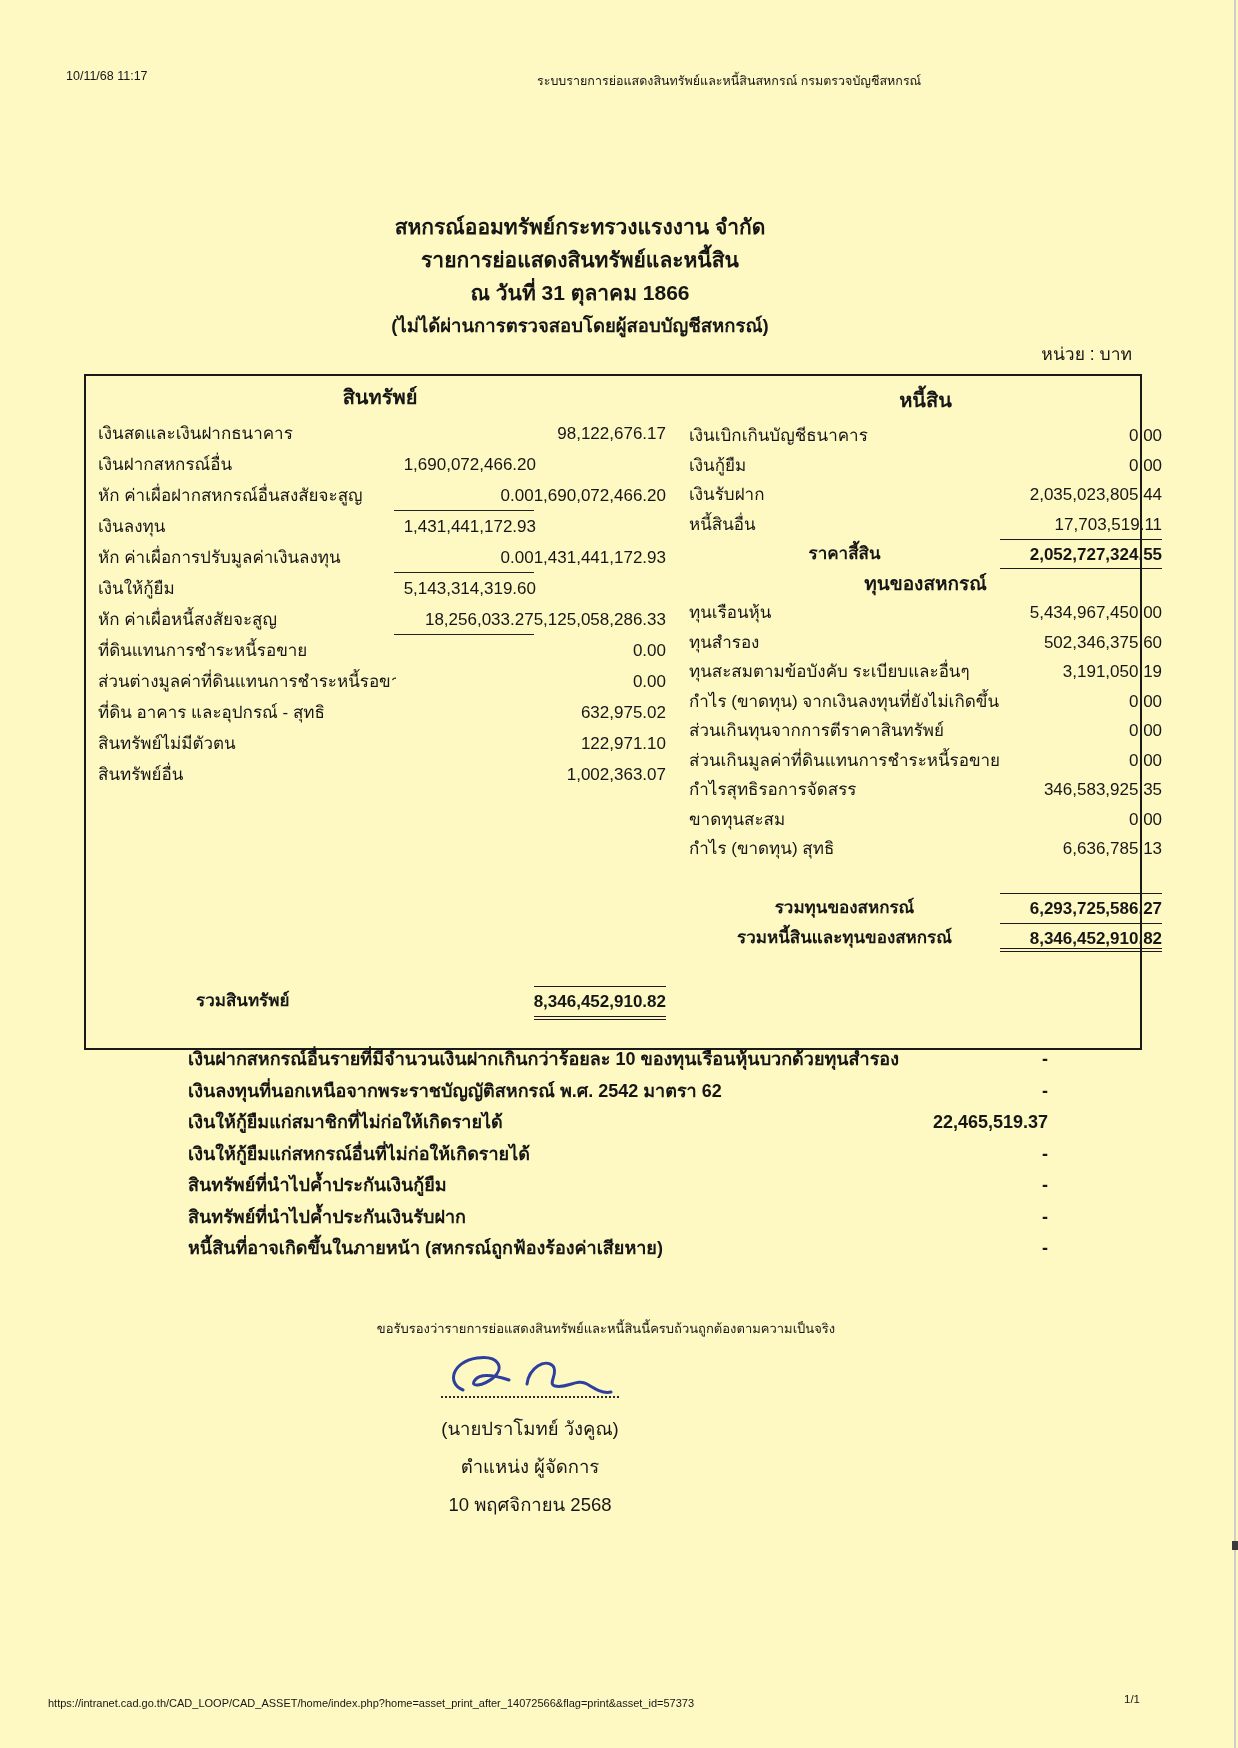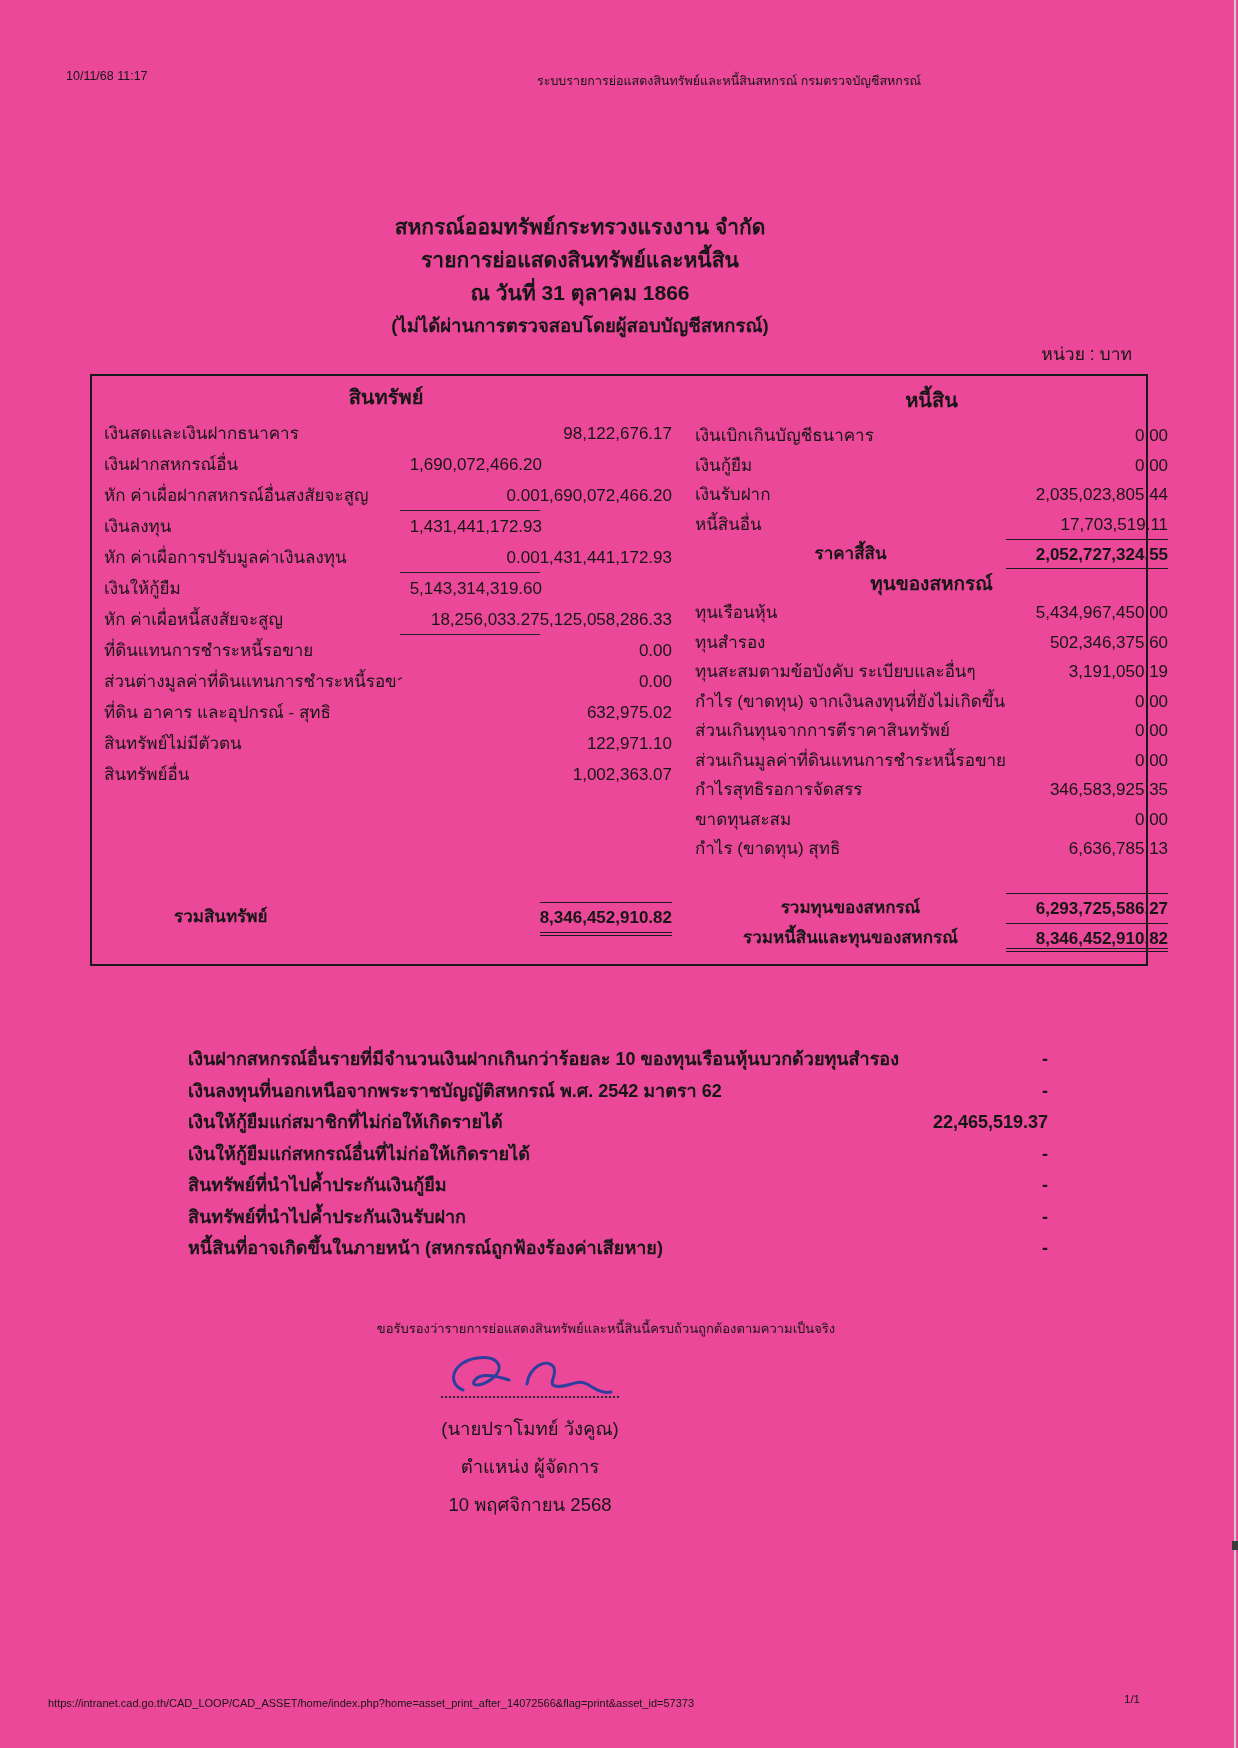--- a/index.html
+++ b/index.html
@@ -1,29 +1,29 @@
 <!DOCTYPE html>
 <html><head>
 <meta charset="utf-8">
 <style>
   html,body{margin:0;padding:0;background:#d8d6d2;}
-  .sheet{position:relative;width:1238px;height:1748px;background:#ec4899;color:#161616;
+  .sheet{position:relative;width:1238px;height:1748px;background:#fef9c3;color:#161616;
          font-family:"Liberation Sans","DejaVu Sans",sans-serif;overflow:hidden;margin:0 auto;}
   
   .hdr-dt{position:absolute;left:66px;top:69px;font-size:12.5px;}
   .hdr-title{position:absolute;left:537px;top:71px;font-size:12.5px;}
   .f-url{position:absolute;left:48px;top:1697px;font-size:11px;}
   .f-pg{position:absolute;right:98px;top:1693px;font-size:11.5px;}
   
   .titleblk{position:absolute;left:0;top:210px;width:1160px;text-align:center;line-height:33px;}
   .titleblk .b{font-size:21px;font-weight:bold;}
   .titleblk .sub{font-size:18.5px;font-weight:bold;}
   .unit{position:absolute;top:340px;right:106px;font-size:17.5px;}
   
-  .box{position:absolute;left:90px;top:374px;width:1058px;height:592px;
+  .box{position:absolute;left:84px;top:374px;width:1058px;height:676px;
        border:2.5px solid #1a1a1a;display:flex;box-sizing:border-box;}
   .colA{width:588px;display:flex;flex-direction:column;padding-top:5px;box-sizing:border-box;}
   .colL{flex:1;display:flex;flex-direction:column;padding-top:8px;box-sizing:border-box;}
   .colhead{height:37px;line-height:32px;text-align:center;font-weight:bold;font-size:20px;}
   .trow{display:flex;height:31px;line-height:31px;font-size:17px;}
   .trow29{display:flex;height:29.5px;line-height:29.5px;font-size:17px;}
   .lbl{flex:1;padding-left:12px;white-space:nowrap;overflow:hidden;}
   .lbl2{flex:1;padding-left:15px;white-space:nowrap;overflow:hidden;}
   .num{min-width:140px;text-align:right;white-space:nowrap;}
   .main{min-width:130px;margin-right:8px;}
@@ -31,21 +31,21 @@
   .rule{border-bottom:1.6px solid #222;}
   .u{}
   .bold{font-weight:bold;}
   .ctr{text-align:center;}
   .lt{border-top:1.6px solid #1a1a1a;}
   .lb{border-bottom:1.6px solid #1a1a1a;}
   .dbl{border-bottom:4.5px double #1a1a1a;}
   .spacer{height:29.5px;}
   .eqhead{height:29.5px;line-height:29.5px;text-align:center;font-weight:bold;font-size:19px;}
   .totA{margin-top:auto;margin-bottom:28px;height:34px;line-height:30px;}
-  .totA .lbl{padding-left:82px;font-weight:bold;}
+  .totA .lbl{padding-left:110px;font-weight:bold;}
   .totA .main{font-weight:bold;}
   
   .notes{position:absolute;left:188px;top:1044px;width:860px;}
   .nrow{display:flex;height:31.5px;line-height:31.5px;font-weight:bold;font-size:18px;}
   .nlbl{flex:1;white-space:nowrap;overflow:hidden;}
   .nval{min-width:130px;text-align:right;}
   
   .cert{position:absolute;left:0;top:1318px;width:1212px;text-align:center;font-size:13px;}
   .sigblk{position:absolute;left:330px;top:1350px;width:400px;text-align:center;font-size:18.5px;}
   .sigblk svg{display:block;margin:0 auto -6px auto;}

